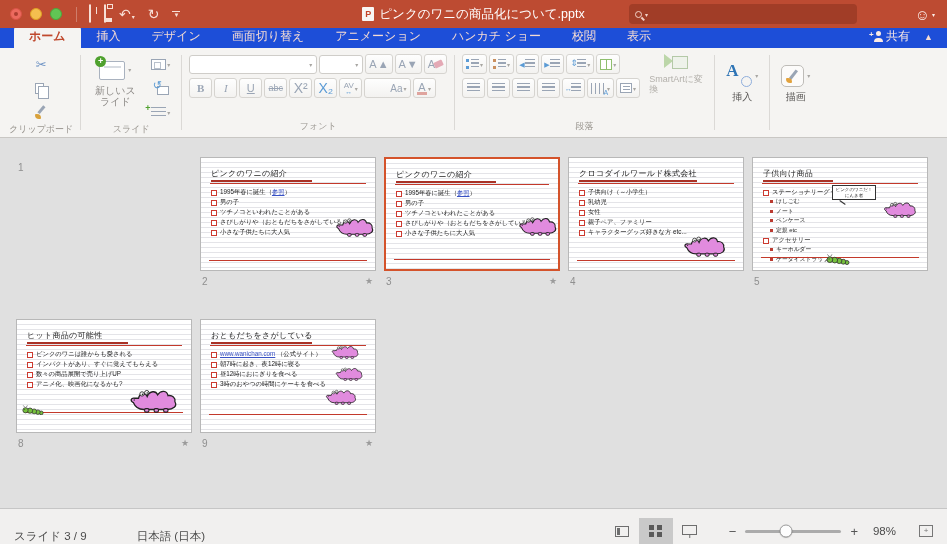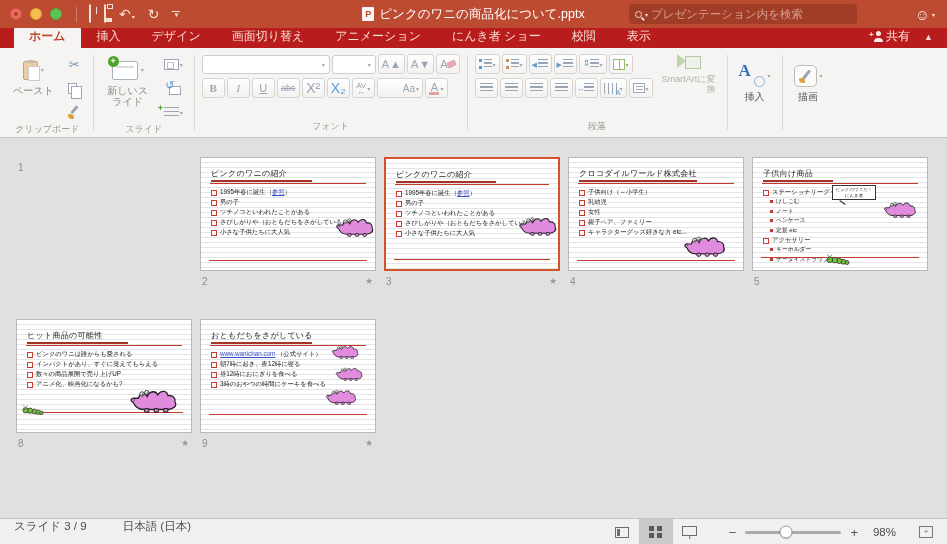--- a/index.html
+++ b/index.html
@@ -33,21 +33,21 @@
   .mag{width:7px;height:7px;border:1.5px solid #F2D3C8;border-radius:50%;position:relative;flex:none;}
   .mag::after{content:"";position:absolute;left:5px;top:6px;width:4px;height:1.5px;background:#F2D3C8;transform:rotate(45deg);}
   .search .dd{font-size:6px;color:#F2D3C8;}
   .search input{flex:1;background:transparent;border:none;outline:none;font-size:11.5px;color:#FDEDE7;}
   .search input::placeholder{color:rgba(255,233,225,.55);}
   .smiley{position:absolute;right:12px;display:flex;align-items:center;gap:2px;color:#FBEDE9;}
   .smiley .face{font-size:15px;line-height:1;}
   .smiley .dd{font-size:6px;}
 
   
-  .tabrow{height:20px;background:#b91c1c;display:flex;align-items:flex-end;padding:0 14px;flex:none;}
+  .tabrow{height:20px;background:#1d4ed8;display:flex;align-items:flex-end;padding:0 14px;flex:none;}
   .tab{font-size:12px;color:#F6DCD3;margin-right:27px;padding:2px 2px 3px;}
   .tab.active{background:#F5F4F2;color:#C0492E;font-weight:bold;border-radius:4px 4px 0 0;padding:2px 15px 3px;margin-right:14px;}
   .tr-right{margin-left:auto;display:flex;align-items:center;gap:14px;padding-bottom:3px;}
   .share{display:flex;align-items:center;gap:4px;color:#FBEAE4;font-size:12px;}
   .p-ico{position:relative;width:13px;height:11px;}
   .p-ico::before{content:"";position:absolute;right:1px;top:0;width:5px;height:5px;border-radius:50%;background:#FBEAE4;}
   .p-ico::after{content:"";position:absolute;right:-1px;bottom:0;width:9px;height:4px;border-radius:4px 4px 0 0;background:#FBEAE4;}
   .p-ico .plus{position:absolute;left:0;top:0;font-size:8px;font-weight:bold;color:#FBEAE4;line-height:8px;}
   .collapse{color:#F6DCD3;font-size:9px;}
 
@@ -153,21 +153,21 @@
   .doodle{position:absolute;}
   
   .t1-title{margin:27px 8px 0 11px;font-size:8.2px;color:#1C1C1C;letter-spacing:.3px;}
   .t1-u1{height:1px;background:#A93226;margin:2px 11px 0;}
   .t1-u2{height:2.5px;background:#C3392B;width:70%;margin:1px 0 0 11px;}
   .t1-lines{margin:13px 0 0 36px;font-size:6.2px;line-height:10px;color:#222;}
   .callout{position:absolute;left:79px;top:27px;width:44px;border:1px solid #333;background:#fff;padding:1px 2px;font-size:4.5px;line-height:5.5px;color:#333;text-align:center;}
   .callout::after{content:"";position:absolute;left:6px;bottom:-4px;width:7px;height:1px;background:#333;transform:rotate(35deg);}
 
   
-  .statusbar{height:26px;background:#F1F0EF;border-top:1px solid #C6C6C6;display:flex;align-items:flex-start;padding:0 14px;font-size:11.5px;color:#4B4B4B;flex:none;}
+  .statusbar{height:36px;background:#F1F0EF;border-top:1px solid #C6C6C6;display:flex;align-items:flex-end;padding:0 14px;font-size:11.5px;color:#4B4B4B;flex:none;gap:14px;}
   .sb-item{margin-right:36px;}
   .sb-right{margin-left:auto;display:flex;align-items:center;}
   .vbtn{width:34px;height:26px;display:flex;align-items:center;justify-content:center;}
   .vbtn.active{background:#C9C9C9;}
   .ic-vn{width:14px;height:11px;border:1.5px solid #6E6E6E;position:relative;}
   .ic-vn::before{content:"";position:absolute;left:1px;top:1px;bottom:1px;width:3px;background:#6E6E6E;}
   .ic-vs{width:5px;height:4.5px;background:#5A5A5A;box-shadow:8px 0 #5A5A5A,0 7px #5A5A5A,8px 7px #5A5A5A;margin:-7px 8px 0 0;}
   .ic-vp{width:15px;height:10px;border:1.5px solid #6E6E6E;position:relative;margin-bottom:3px;}
   .ic-vp::after{content:"";position:absolute;left:50%;bottom:-4px;width:1.5px;height:3px;background:#6E6E6E;transform:translateX(-50%);}
   .zoomer{display:flex;align-items:center;margin-left:22px;gap:9px;}
@@ -225,59 +225,51 @@
           <span class="dd">▼</span>
         </span>
     </div>
     <div class="doc-title">
       <span class="ppt-ico">P</span>
       <span class="txt">ピンクのワニの商品化について.pptx</span>
     </div>
     <div class="search">
       <span class="mag"></span>
       <span class="dd">▾</span>
-      <input placeholder="プレゼンテーション内を検索" style="">
     </div>
     <div class="smiley">
       <span class="face">☺</span>
       <span class="dd">▾</span>
     </div>
   </div>
 
   <div class="tabrow">
     <span class="tab active">ホーム</span>
     <span class="tab">挿入</span>
     <span class="tab">デザイン</span>
     <span class="tab">画面切り替え</span>
     <span class="tab">アニメーション</span>
-    <span class="tab">にんき者 ショー</span>
+    <span class="tab">ハンカチ ショー</span>
     <span class="tab">校閲</span>
     <span class="tab">表示</span>
     <div class="tr-right">
       <span class="share">
         <span class="p-ico">
             <span class="plus">+</span>
           </span>
         <span>共有</span>
       </span>
       <span class="collapse">▲</span>
     </div>
   </div>
 
   <div class="ribbon">
 
     <div class="grp">
       <div class="grp-body">
-        <div class="bigb">
-          <div class="icon-zone">
-              <span class="clipb"></span>
-              <span class="dd">▾</span>
-            </div>
-          <span>ペースト</span>
-        </div>
         <div class="rows">
           <span class="sb flat">
               <span class="scis">✂</span>
             </span>
           <span class="sb flat">
               <span class="copy2"></span>
               <span class="dd">▾</span>
             </span>
           <span class="sb flat">
               <span class="brush"></span>
@@ -436,21 +428,21 @@
                 <span class="ic-at"></span>
                 <span class="dd">▾</span>
               </span>
           </div>
         </div>
         <div class="smartart">
           <span class="sa-ico">
               <span class="arrow"></span>
               <span class="doc"></span>
             </span>
-          <span style="white-space:pre-line;width:54px;text-align:right;">SmartArtに変換</span>
+          <span style="white-space:pre-line;width:54px;text-align:left;">SmartArtに変換</span>
         </div>
       </div>
       <div class="grp-label">段落</div>
     </div>
     <div class="gdiv"></div>
 
     <div class="grp">
       <div class="bigb" style="margin-top:6px;">
         <div class="icon-zone">
             <span class="ins-ico">

